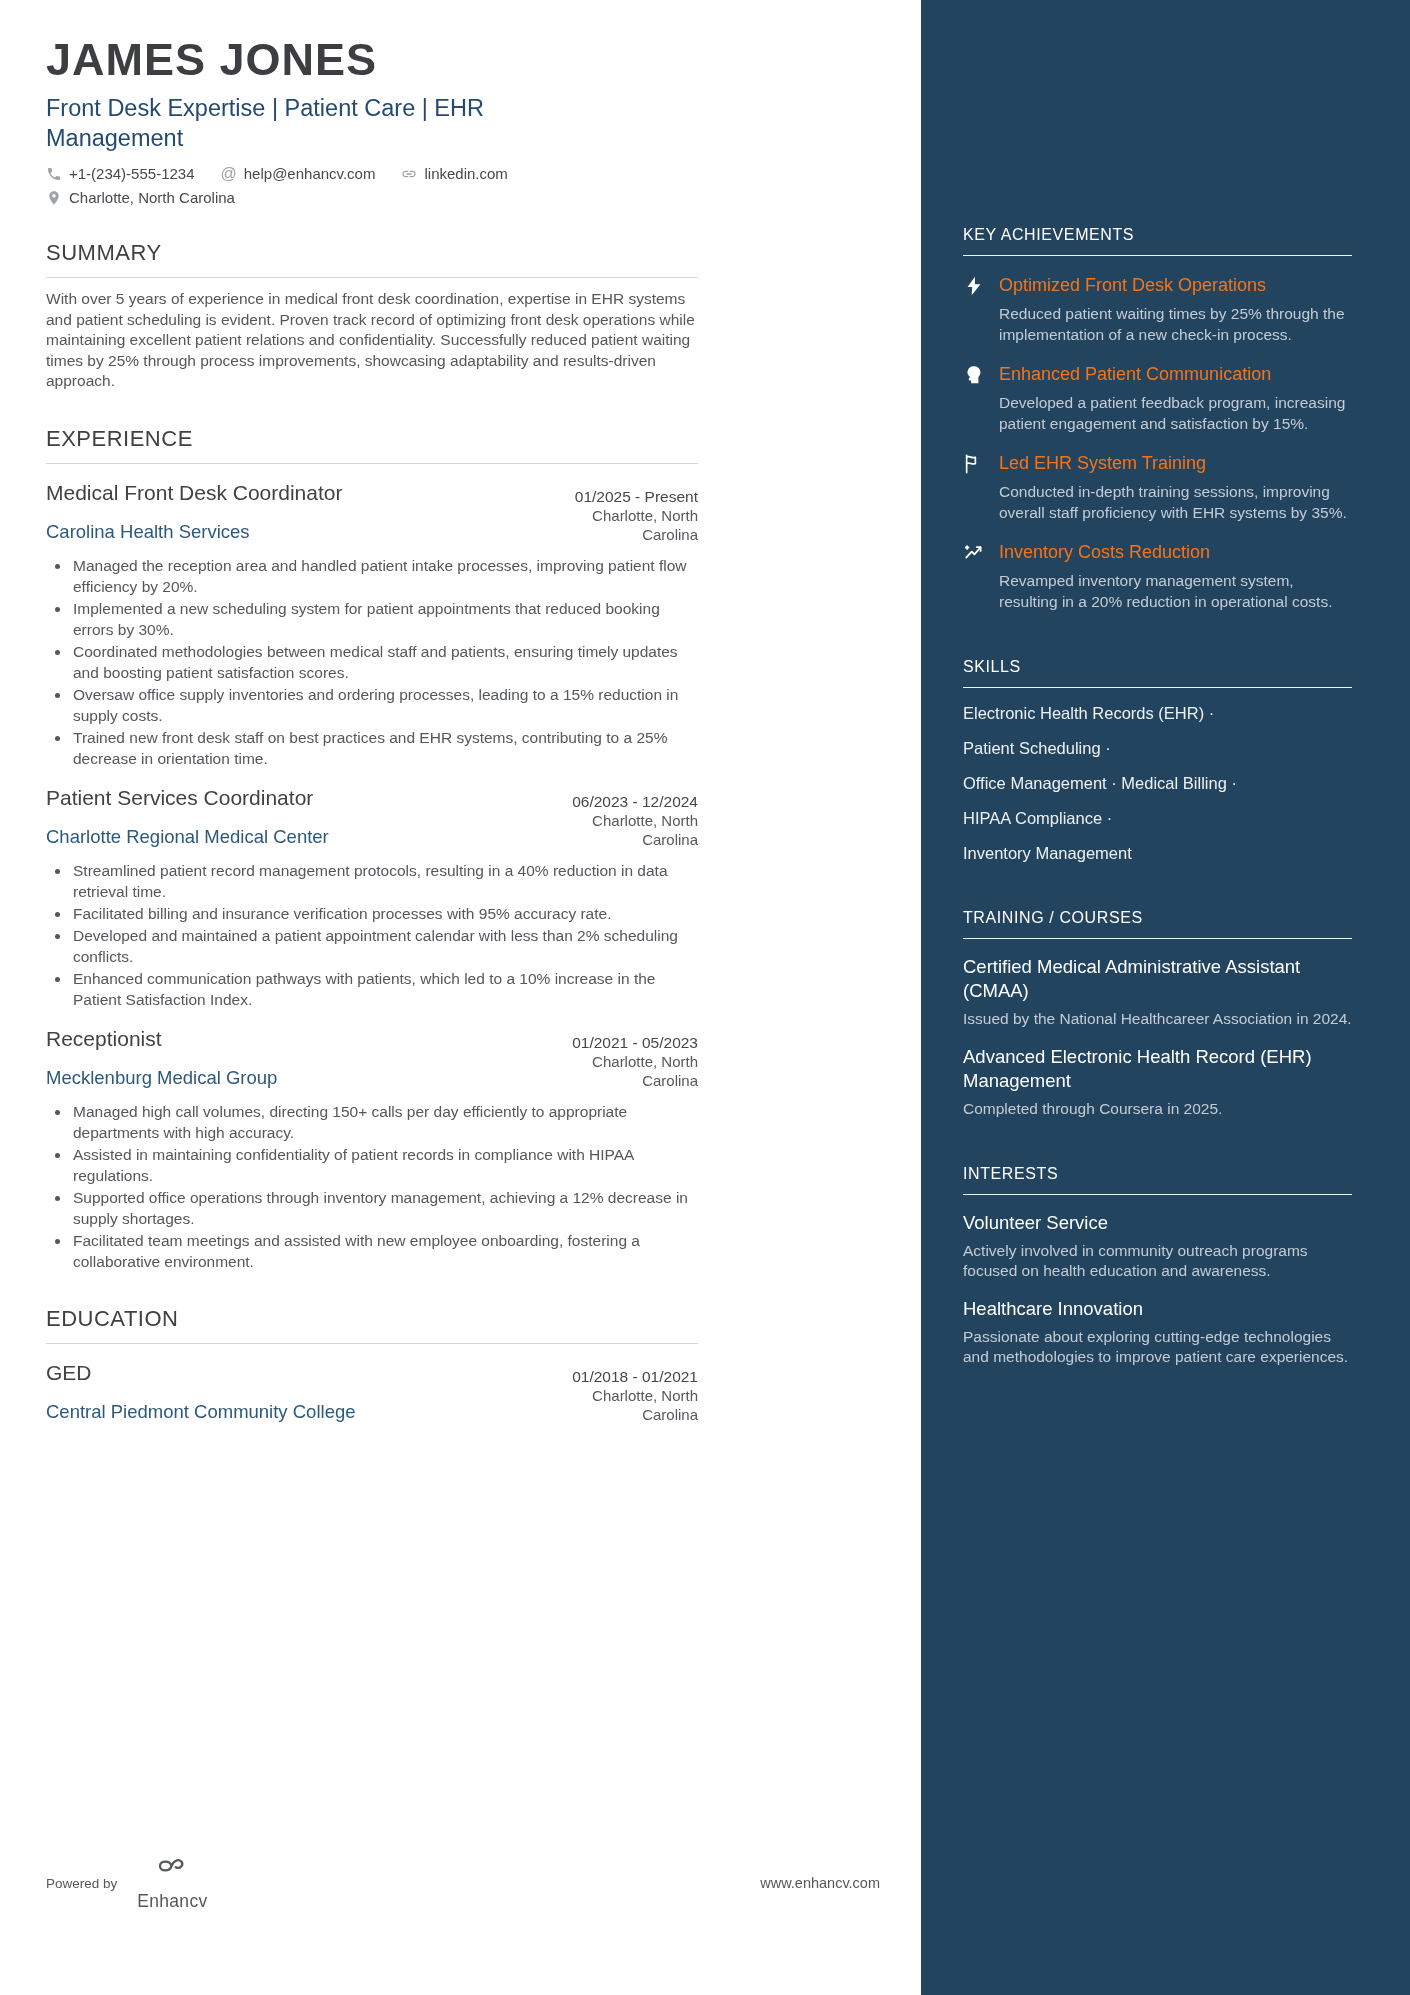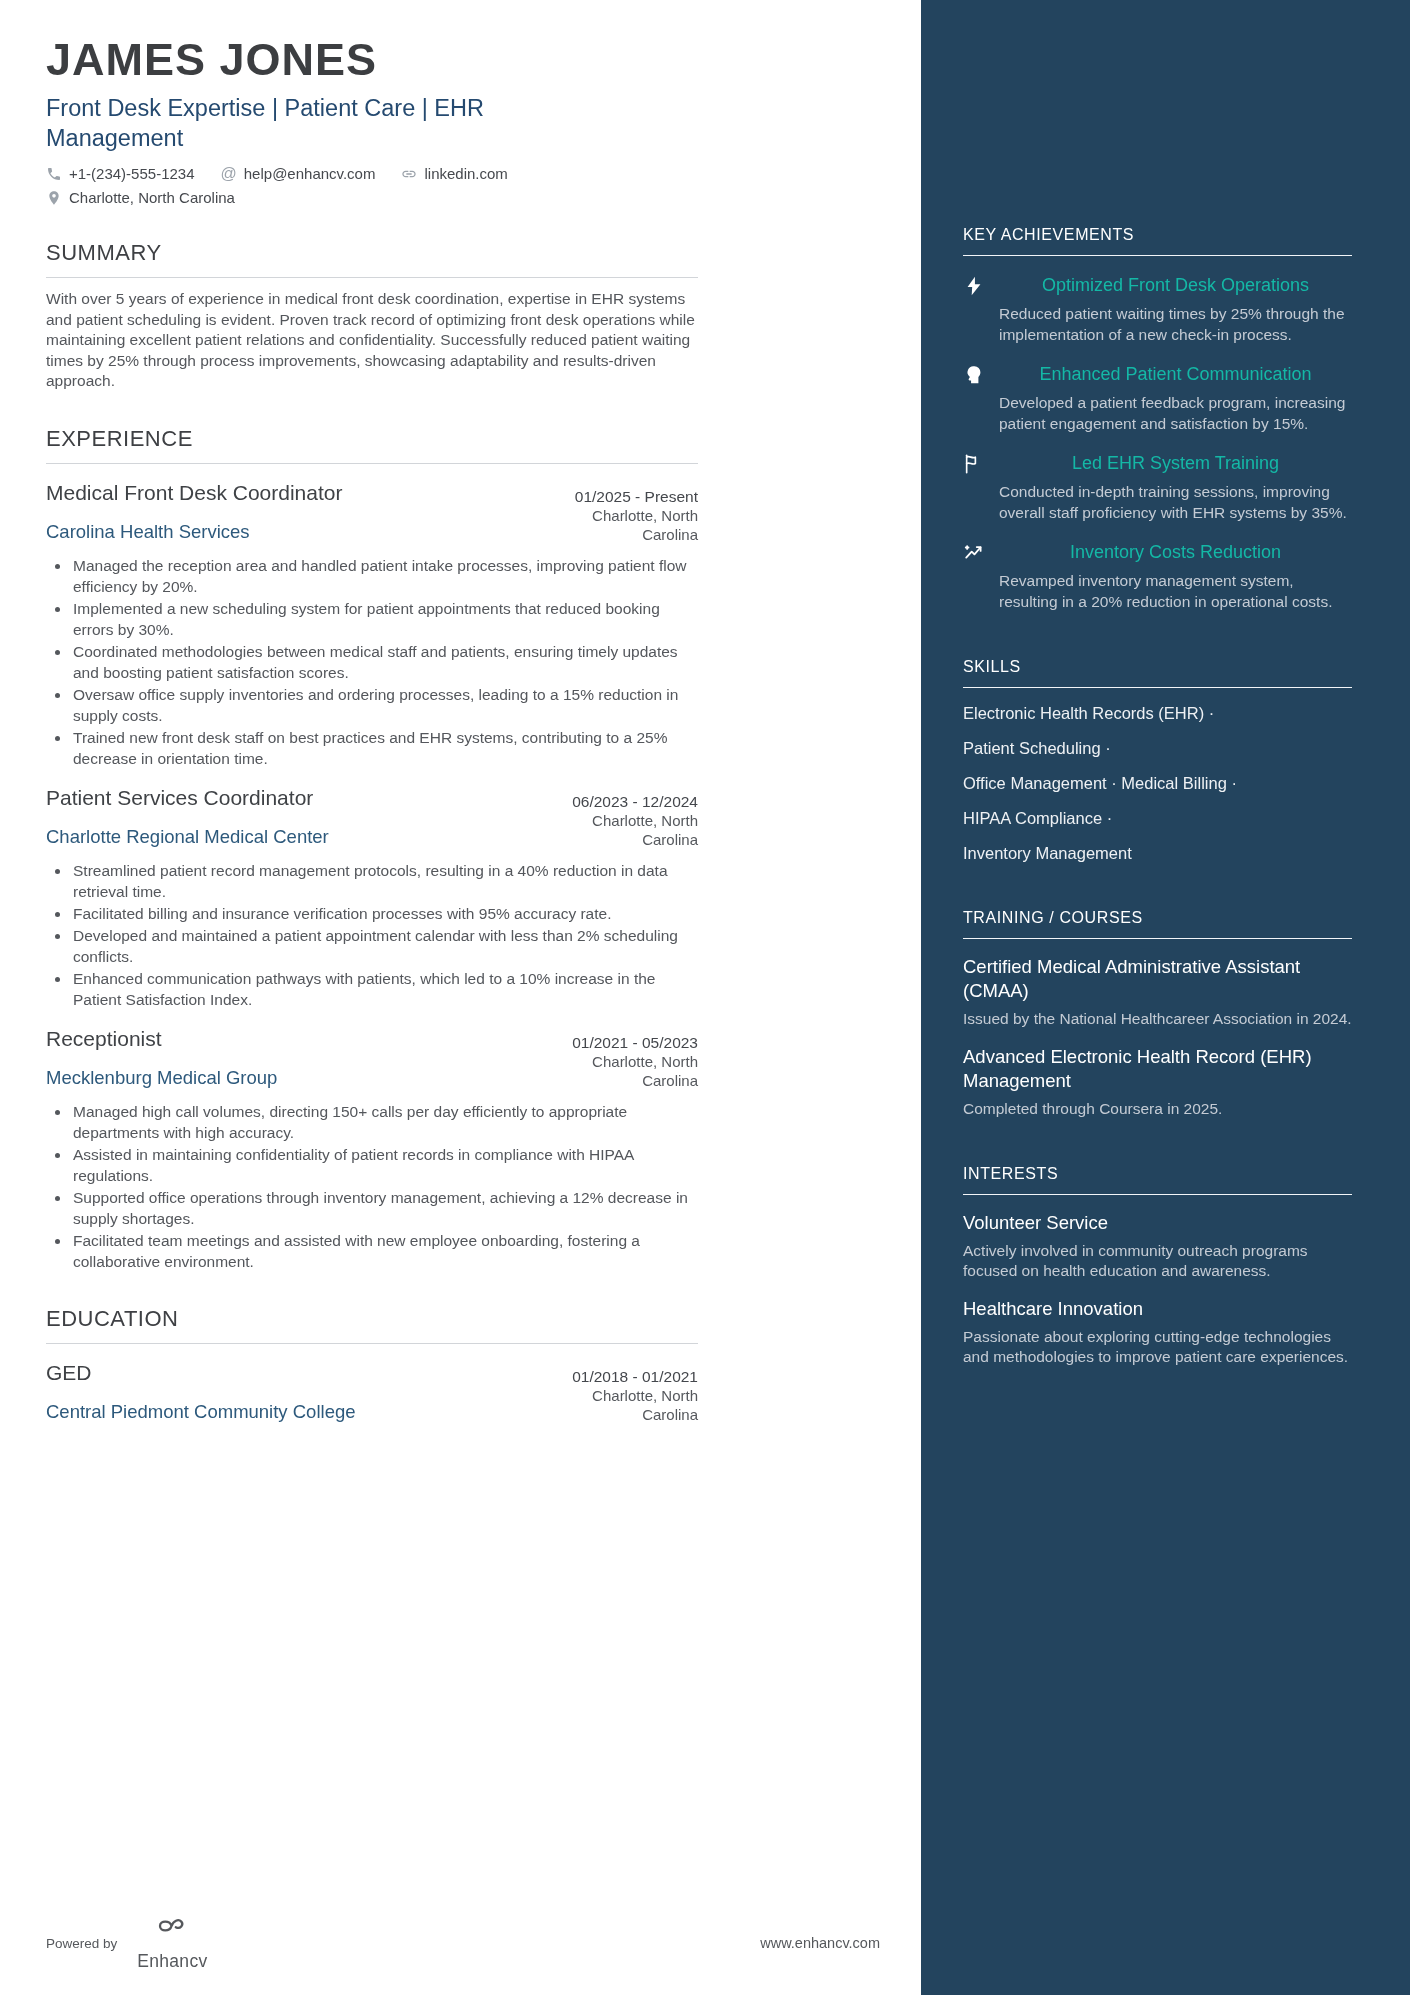--- a/index.html
+++ b/index.html
@@ -13,21 +13,21 @@
   
   .sidebar {
     position:absolute; top:0; right:0; width:489px; height:1995px;
     background:#23445E; box-sizing:border-box; padding:226px 58px 0 42px;
   }
   .sb-heading { color:#FFFFFF; font-size:16px; letter-spacing:0.6px; font-weight:400; }
   .sb-divider { border-bottom:1.5px solid #F2F5F8; margin-top:11px; }
   .sb-section { margin-top:46px; }
   .ach { display:flex; gap:14px; margin-top:17px; align-items:flex-start; }
   .ach-icon { flex:none; width:22px; padding-top:2px; }
-  .ach-title { color:#14b8a6; font-size:18px; line-height:24px; font-weight:400;text-align:center; }
+  .ach-title { color:#f97316; font-size:18px; line-height:24px; font-weight:400; }
   .ach-desc  { color:#C4CBD4; font-size:15.5px; line-height:20.5px; margin-top:7px; }
   .skill-line { color:#EEF1F4; font-size:16.5px; margin-top:16px; }
   .skill-line:first-of-type { margin-top:10px; }
   .course { margin-top:16px; }
   .course-title { color:#FFFFFF; font-size:18.5px; line-height:24px; }
   .course-desc  { color:#C4CBD4; font-size:15.5px; line-height:20px; margin-top:6px; }
 
   
   .main { position:absolute; top:34px; left:46px; width:652px; }
   .name { font-size:45px; font-weight:bold; letter-spacing:1px; color:#3C3E41; margin:0; line-height:52px; }
@@ -48,21 +48,21 @@
   .row-between { display:flex; justify-content:space-between; align-items:flex-end; }
   .job-title { font-size:21px; color:#3F4246; line-height:27px; }
   .job-dates { font-size:15.5px; color:#44474C; padding-top:5px; white-space:nowrap; }
   .company { font-size:18.5px; color:#2D597C; margin-top:5px; line-height:24px; }
   .job-loc { width:150px; text-align:right; font-size:15px; line-height:19px; color:#55585D; flex:none; }
   ul.bullets { margin:11px 0 0 0; padding-left:25px; font-size:15.5px; line-height:21px; color:#54575C; }
   ul.bullets li { margin-bottom:1px; padding-left:2px; }
   ul.bullets li::marker { color:#54575C; }
 
   
-  .footer { position:absolute; left:46px; top:1914px; width:834px; display:flex; justify-content:space-between; align-items:center; }
+  .footer { position:absolute; left:46px; top:1854px; width:834px; display:flex; justify-content:space-between; align-items:center; }
   .footer-left { display:flex; align-items:center; gap:20px; }
   .powered { font-size:13.5px; color:#55585C; }
   .brand-group { display:flex; align-items:center; gap:9px;flex-direction:column; }
   .brand-name { font-size:17.5px; color:#55585C; letter-spacing:0.3px; }
   .website { font-size:14.5px; color:#55585C; }
 </style>
 </head>
 <body>
 
 <div class="page">

